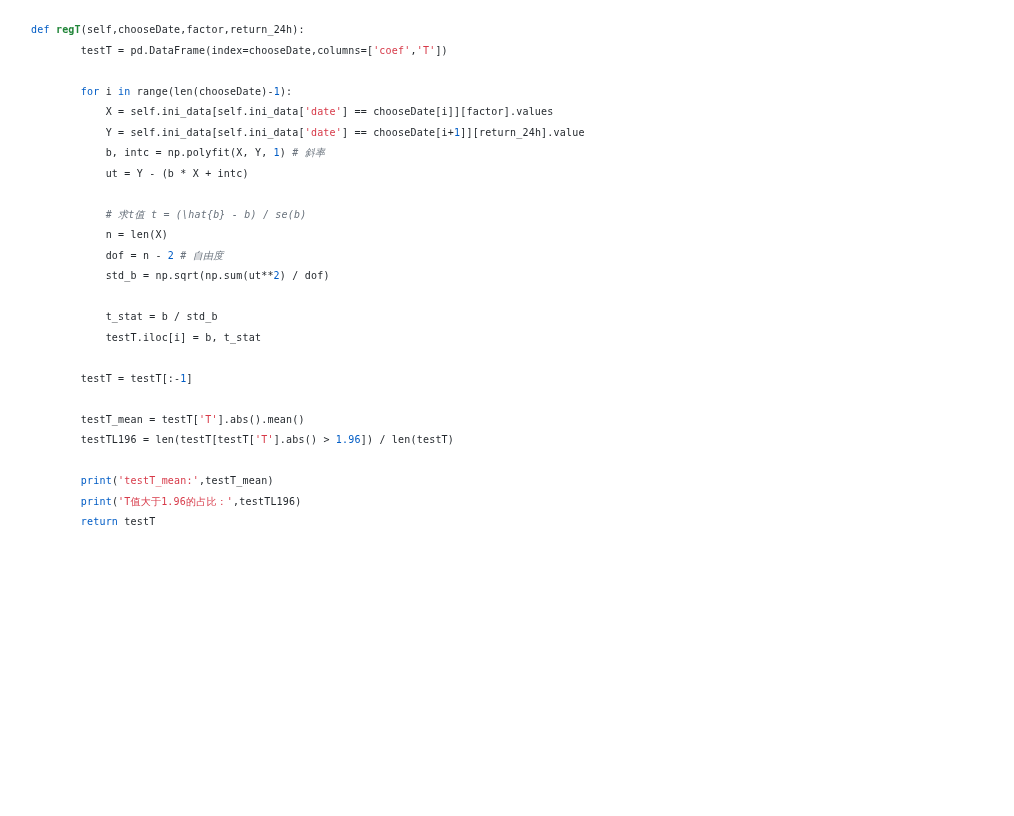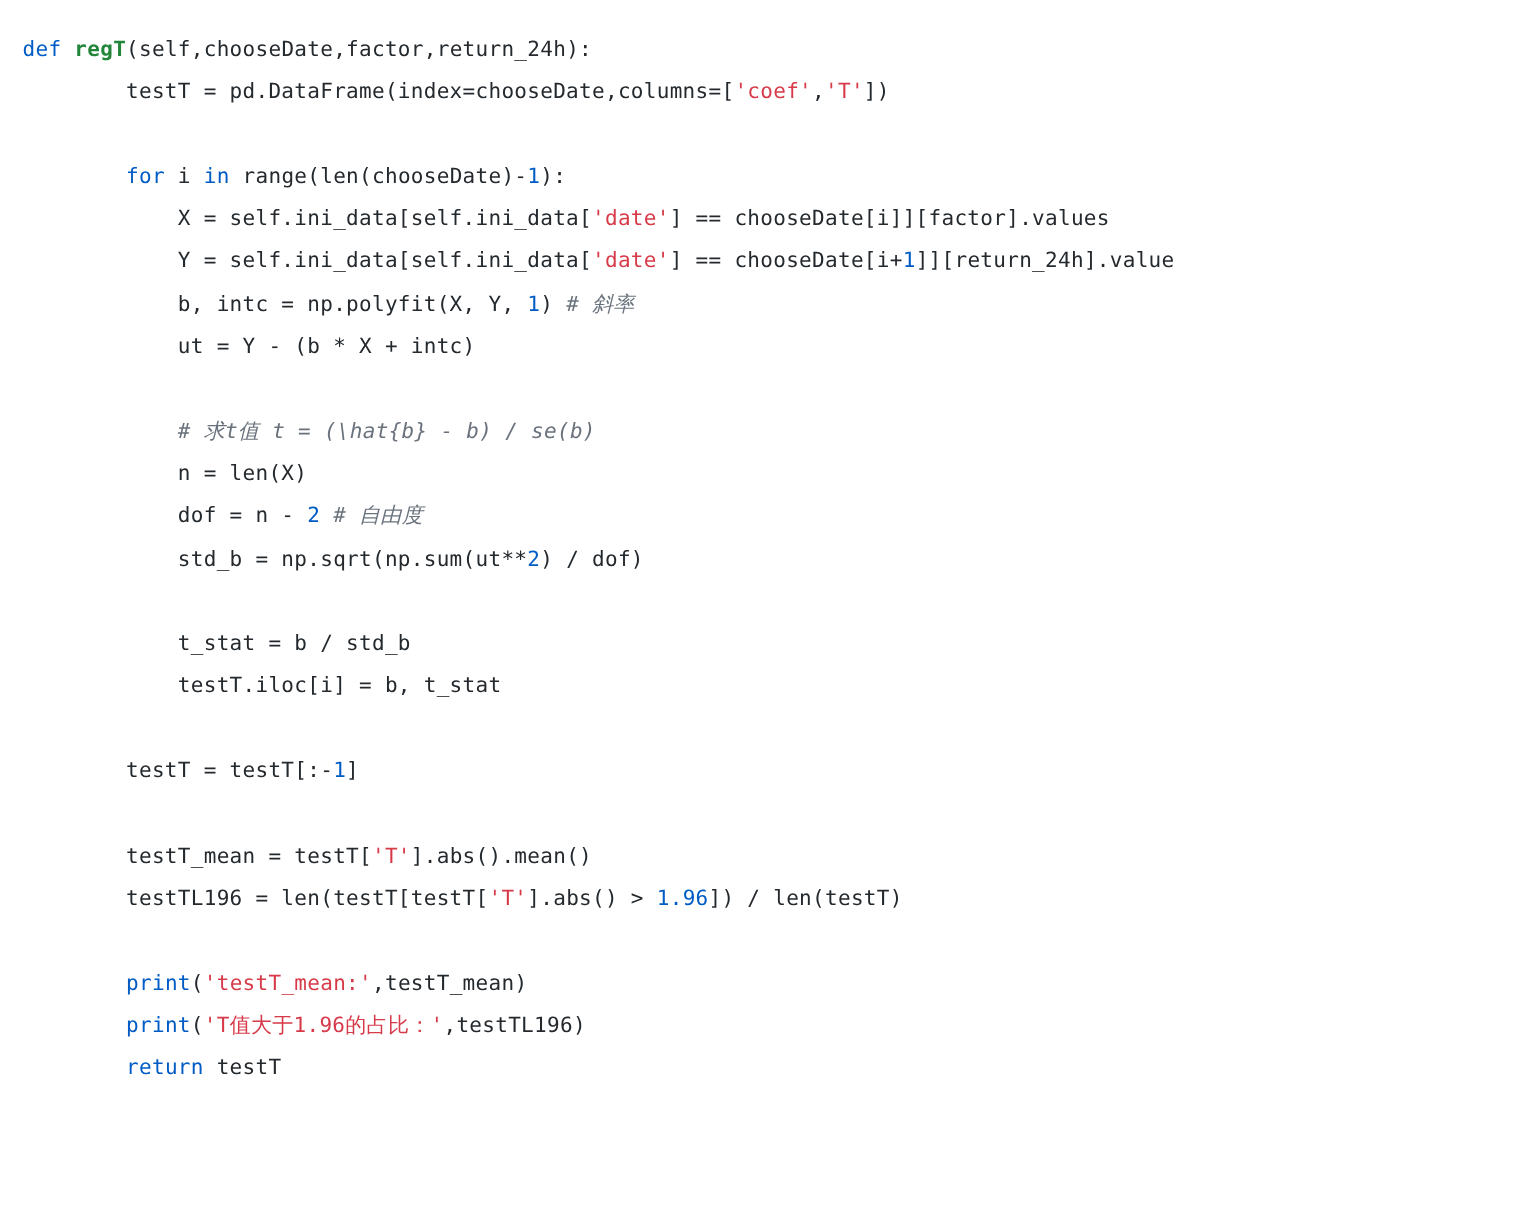--- a/index.html
+++ b/index.html
@@ -5,23 +5,23 @@
   html, body {
     margin: 0;
     padding: 0;
     background: #ffffff;
     width: 1014px;
     height: 816px;
     overflow: hidden;
   }
   pre.code {
     margin: 0;
-    padding: 20px 15px;
+    padding: 20px 31px;
     font-family: "SFMono-Regular", Consolas, "Liberation Mono", Menlo, monospace;
-    font-size: 14px;
+    font-size: 10px;
     line-height: 1.95;
     white-space: pre;
     color: #24292e;
     letter-spacing: 0.2px;
   }
   .tok-kw  { color: #005cc5; }
   .tok-def { color: #22863a; font-weight: 700; }
   .tok-str { color: #d73a49; }
   .tok-num { color: #005cc5; }
   .tok-cmt { color: #6a737d; font-style: italic; }

